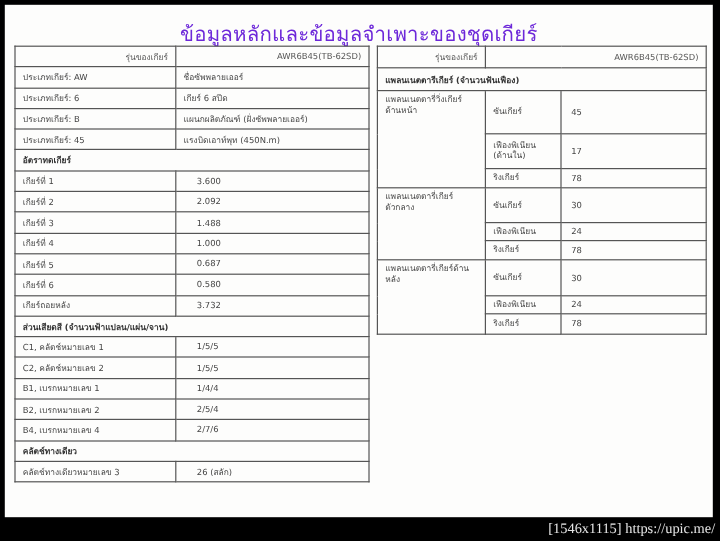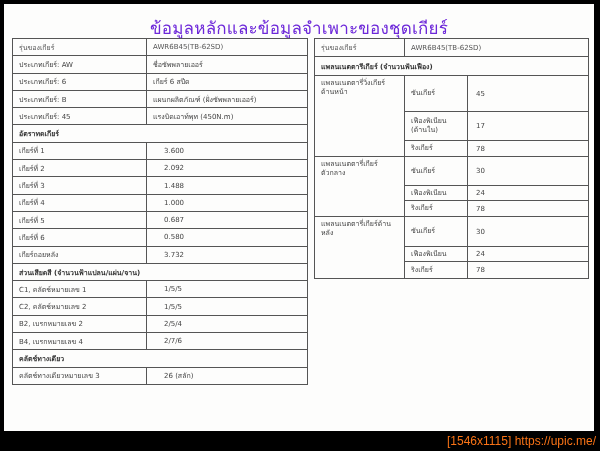--- a/index.html
+++ b/index.html
@@ -13,32 +13,32 @@
     position: absolute; left: 0; top: 10px; width: 590px; text-align: center;
     font-size: 17px; color: #6d28d9; letter-spacing: 0.2px;
   }
   table { border-collapse: collapse; position: absolute; table-layout: fixed; }
   td { border: 1px solid #555; font-size: 7px; color: #444; padding: 0 6px; vertical-align: middle; }
   .left-table { left: 8px; top: 34px; width: 295px; }
   .left-table td { height: 17.3px; }
   .left-table col.c1 { width: 134px; }
   .left-table col.c2 { width: 161px; }
   .left-table td.val { padding-left: 17px; }
-  .hdr td { text-align: left; color: #555; }
+  .hdr td { text-align: right; color: #555; }
   .section td { font-weight: bold; color: #333; }
   .right-table { left: 310px; top: 34px; width: 274px; }
   .right-table col.r1 { width: 90px; }
   .right-table col.r2 { width: 63px; }
   .right-table col.r3 { width: 121px; }
   .right-table td.grp { vertical-align: top; padding-top: 3px; line-height: 9px; }
   .right-table td.num { padding-left: 8px; }
   .right-table td.part { line-height: 9px; }
   .footer {
-    position: absolute; right: 4px; bottom: 3px; color: #f97316;
-    font-family: Liberation Sans, sans-serif; font-size: 12px;
+    position: absolute; right: 4px; bottom: 3px; color: #e5e5e5;
+    font-family: Liberation Serif, serif; font-size: 12px;
   }
 </style>
 </head>
 <body>
 
 <div class="page">
   <div class="title">ข้อมูลหลักและข้อมูลจำเพาะของชุดเกียร์</div>
 
   <table class="left-table">
     <colgroup>
@@ -102,20 +102,24 @@
     <tr class="section">
           <td colspan="2">ส่วนเสียดสี (จำนวนฟ้าแปลน/แผ่น/จาน)</td>
         </tr>
     <tr>
           <td>C1, คลัตช์หมายเลข 1</td>
           <td class="val">1/5/5</td>
         </tr>
     <tr>
           <td>C2, คลัตช์หมายเลข 2</td>
           <td class="val">1/5/5</td>
+        </tr>
+    <tr>
+          <td>B1, เบรกหมายเลข 1</td>
+          <td class="val">1/4/4</td>
         </tr>
     <tr>
           <td>B2, เบรกหมายเลข 2</td>
           <td class="val">2/5/4</td>
         </tr>
     <tr>
           <td>B4, เบรกหมายเลข 4</td>
           <td class="val">2/7/6</td>
         </tr>
 

